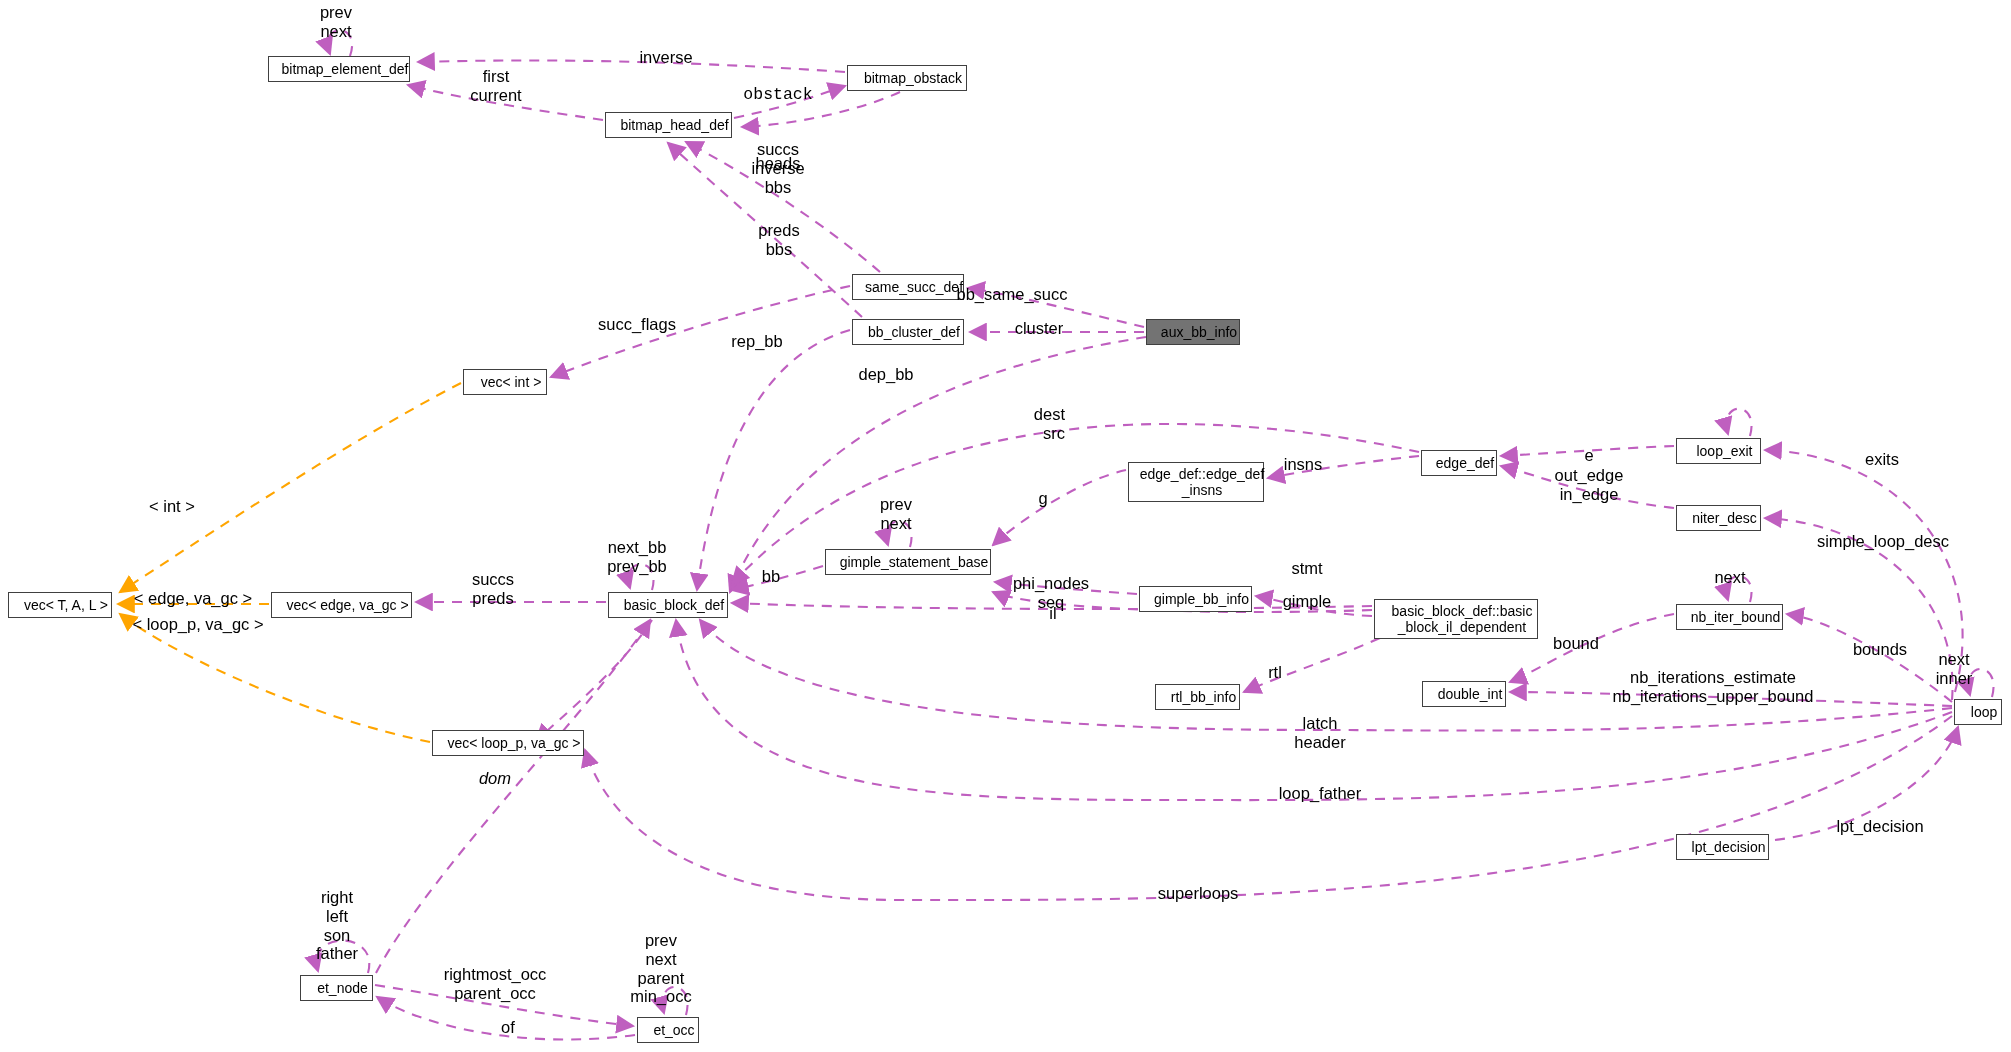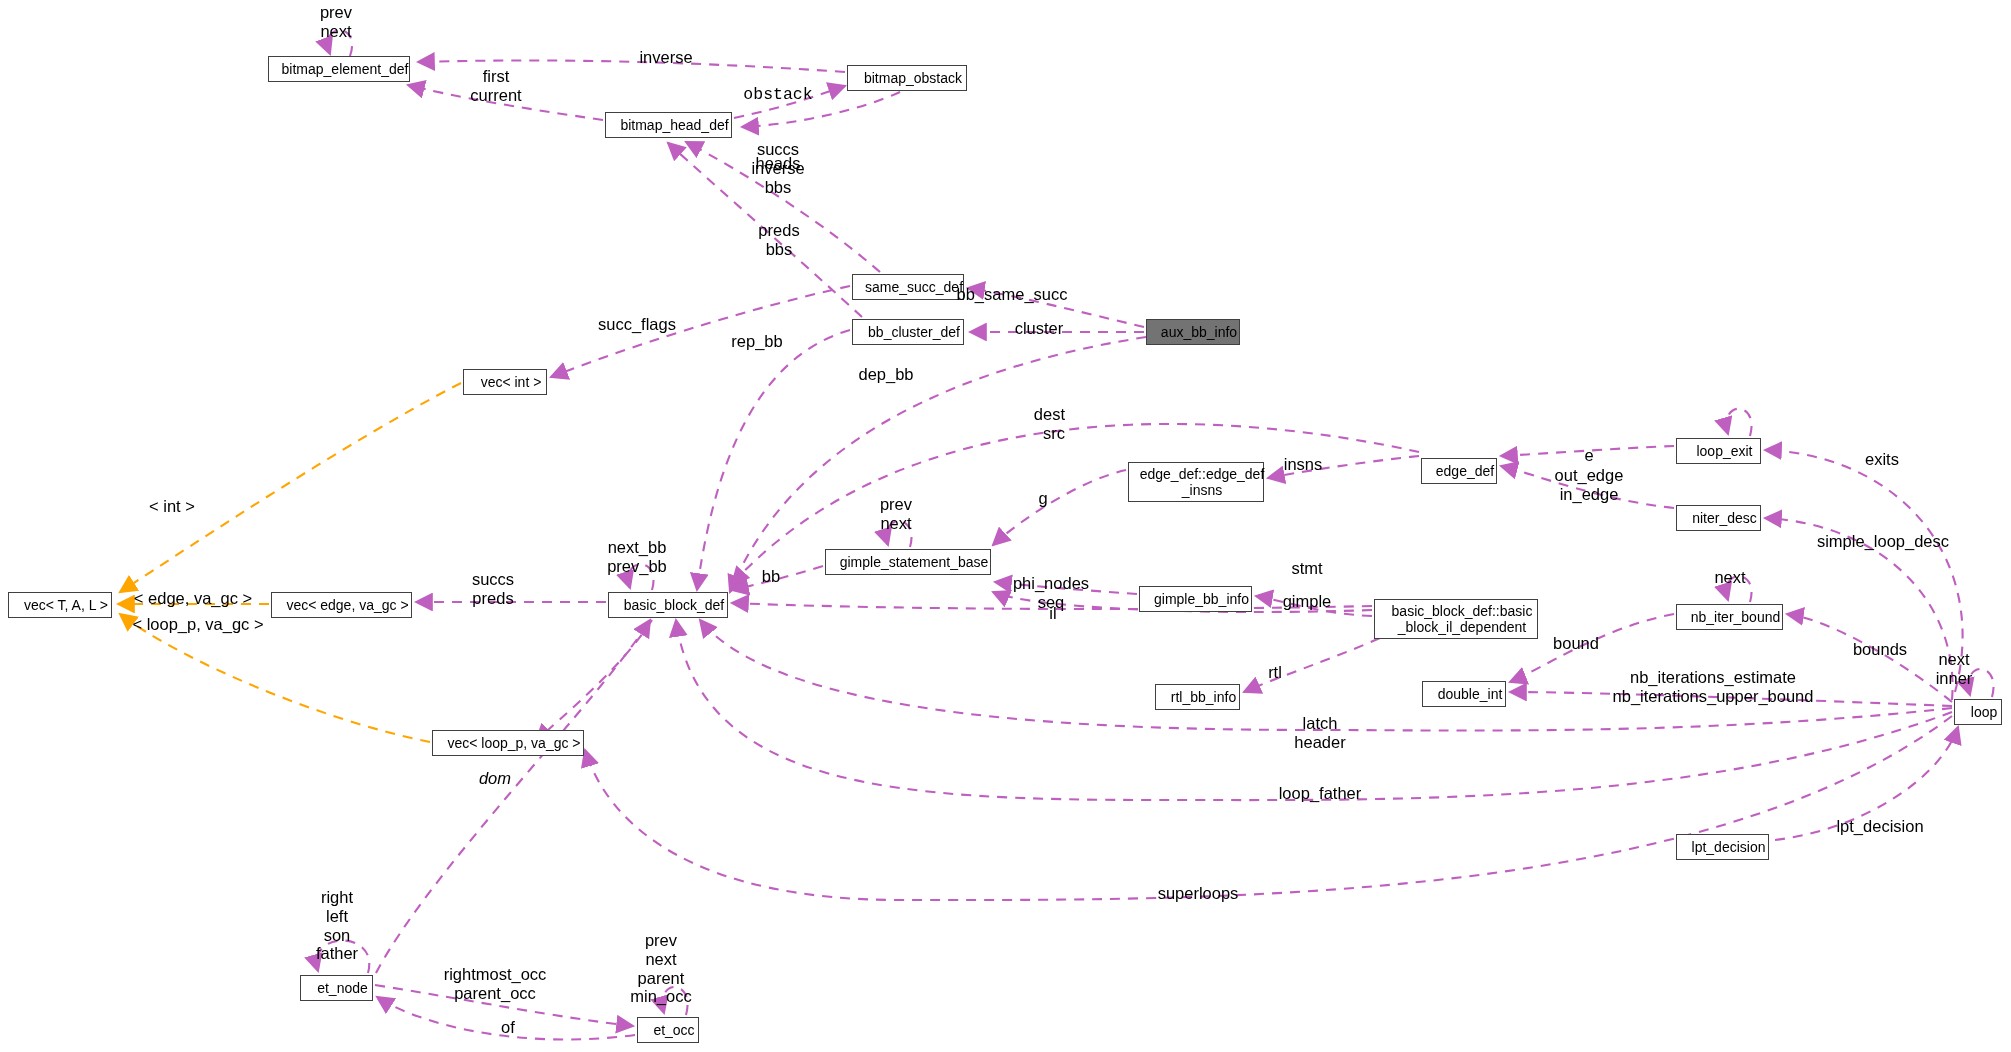--- a/index.html
+++ b/index.html
@@ -161,21 +161,21 @@
   <div class="node" style="left:463px;top:369px;width:84px;height:26px;"><span>vec&lt; int &gt;</span></div>
   <div class="node" style="left:8px;top:592px;width:104px;height:26px;"><span>vec&lt; T, A, L &gt;</span></div>
   <div class="node" style="left:271px;top:592px;width:141px;height:26px;"><span>vec&lt; edge, va_gc &gt;</span></div>
   <div class="node" style="left:432px;top:730px;width:152px;height:26px;"><span>vec&lt; loop_p, va_gc &gt;</span></div>
   <div class="node" style="left:608px;top:592px;width:120px;height:26px;"><span>basic_block_def</span></div>
   <div class="node" style="left:825px;top:549px;width:166px;height:26px;"><span>gimple_statement_base</span></div>
   <div class="node" style="left:1128px;top:462px;width:136px;height:40px;"><span>edge_def::edge_def
 _insns</span></div>
   <div class="node" style="left:1139px;top:586px;width:113px;height:26px;"><span>gimple_bb_info</span></div>
   <div class="node" style="left:1155px;top:684px;width:85px;height:26px;"><span>rtl_bb_info</span></div>
-  <div class="node" style="left:1421px;top:450px;width:76px;height:26px;margin-top:8px;"><span>edge_def</span></div>
+  <div class="node" style="left:1421px;top:450px;width:76px;height:26px;"><span>edge_def</span></div>
   <div class="node" style="left:1374px;top:599px;width:164px;height:40px;"><span>basic_block_def::basic
 _block_il_dependent</span></div>
   <div class="node" style="left:1422px;top:681px;width:84px;height:26px;"><span>double_int</span></div>
   <div class="node" style="left:1676px;top:438px;width:85px;height:26px;"><span>loop_exit</span></div>
   <div class="node" style="left:1676px;top:505px;width:85px;height:26px;"><span>niter_desc</span></div>
   <div class="node" style="left:1676px;top:604px;width:107px;height:26px;"><span>nb_iter_bound</span></div>
   <div class="node" style="left:1676px;top:834px;width:93px;height:26px;"><span>lpt_decision</span></div>
   <div class="node" style="left:1954px;top:699px;width:48px;height:26px;"><span>loop</span></div>
   <div class="node" style="left:300px;top:975px;width:73px;height:26px;"><span>et_node</span></div>
   <div class="node" style="left:637px;top:1017px;width:62px;height:26px;"><span>et_occ</span></div>

